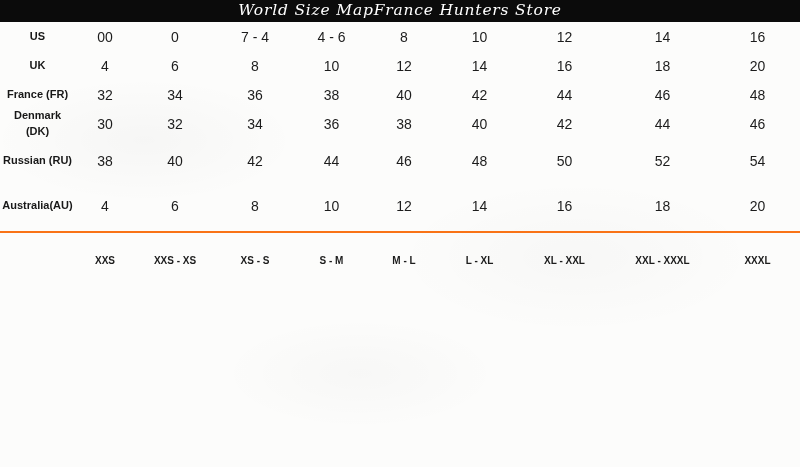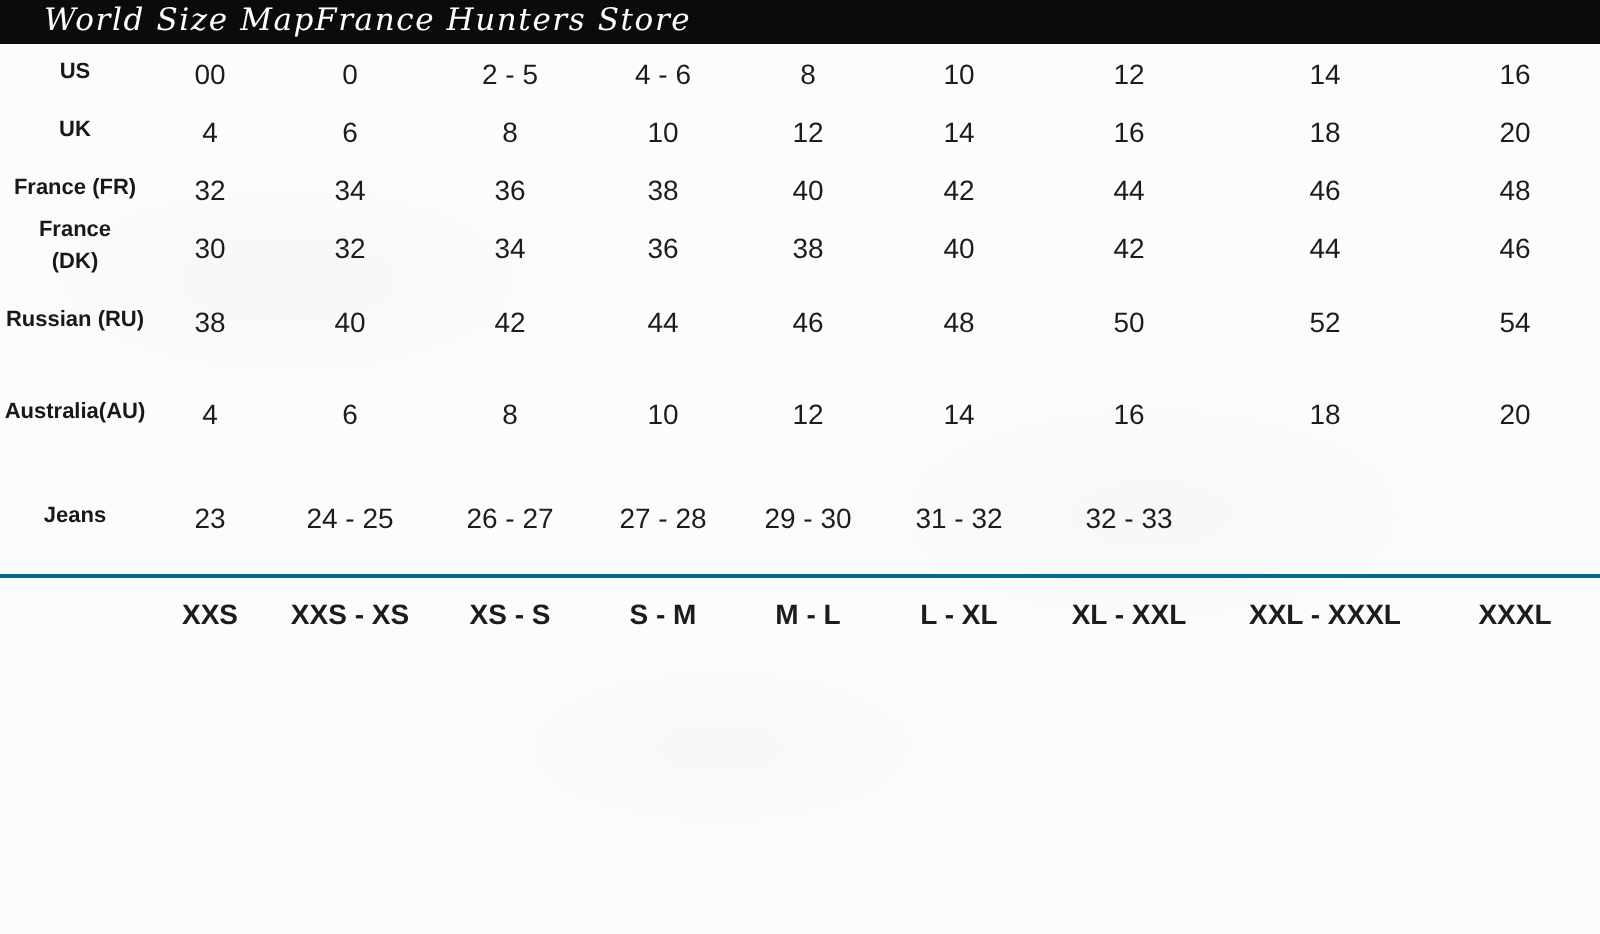--- a/index.html
+++ b/index.html
@@ -16,22 +16,22 @@
     font-family: "Liberation Sans", sans-serif;
     color: #1c1c1c;
   }
 
   
   .topbar {
     height: 22px;
     background: #0b0b0b;
     display: flex;
     align-items: center;
-    justify-content: flex-start;
-    padding: 0 22px;
+    justify-content: center;
+    padding: 0 2px;
     box-sizing: border-box;
   }
   .topbar span {
     color: #ffffff;
     font-family: "DejaVu Serif", serif;
     font-style: italic;
     font-size: 15.5px;
     letter-spacing: 0.8px;
     white-space: nowrap;
     transform: translateY(-1px);
@@ -72,23 +72,23 @@
   tbody tr:nth-child(6)  { height: 50px; }
   tbody tr:nth-child(7)  { height: 56px; }
   tbody tr:nth-child(8)  { height: 38px; }
   tbody tr:nth-child(9)  { height: 34px; }
   tbody tr:nth-child(10) { height: 44px; }
 
   
   tr.footer-row { height: 64px; }
   tr.footer-row th,
   tr.footer-row td {
-    border-top: 2px solid #0369a1;
+    border-top: 2px solid #f97316;
     font-weight: bold;
-    font-size: 14px;
+    font-size: 10px;
     white-space: nowrap;
   }
 </style>
 </head>
 <body>
 
 <div class="topbar">
   <span>World Size Map</span>
   <span>France Hunters Store</span>
 </div>
@@ -104,21 +104,21 @@
     <col style="width:79px">
     <col style="width:91px">
     <col style="width:105px">
     <col style="width:85px">
   </colgroup>
   <tbody>
       <tr>
         <th>US</th>
         <td>00</td>
         <td>0</td>
-        <td>2 - 5</td>
+        <td>7 - 4</td>
         <td>4 - 6</td>
         <td>8</td>
         <td>10</td>
         <td>12</td>
         <td>14</td>
         <td>16</td>
       </tr>
       <tr>
         <th>UK</th>
         <td>4</td>
@@ -137,21 +137,21 @@
         <td>34</td>
         <td>36</td>
         <td>38</td>
         <td>40</td>
         <td>42</td>
         <td>44</td>
         <td>46</td>
         <td>48</td>
       </tr>
       <tr>
-        <th>France
+        <th>Denmark
 (DK)</th>
         <td>30</td>
         <td>32</td>
         <td>34</td>
         <td>36</td>
         <td>38</td>
         <td>40</td>
         <td>42</td>
         <td>44</td>
         <td>46</td>
@@ -173,32 +173,20 @@
         <td>4</td>
         <td>6</td>
         <td>8</td>
         <td>10</td>
         <td>12</td>
         <td>14</td>
         <td>16</td>
         <td>18</td>
         <td>20</td>
       </tr>
-      <tr>
-        <th>Jeans</th>
-        <td>23</td>
-        <td>24 - 25</td>
-        <td>26 - 27</td>
-        <td>27 - 28</td>
-        <td>29 - 30</td>
-        <td>31 - 32</td>
-        <td>32 - 33</td>
-        <td></td>
-        <td></td>
-      </tr>
       <tr class="footer-row">
         <th></th>
         <td>XXS</td>
         <td>XXS - XS</td>
         <td>XS - S</td>
         <td>S - M</td>
         <td>M - L</td>
         <td>L - XL</td>
         <td>XL - XXL</td>
         <td>XXL - XXXL</td>

